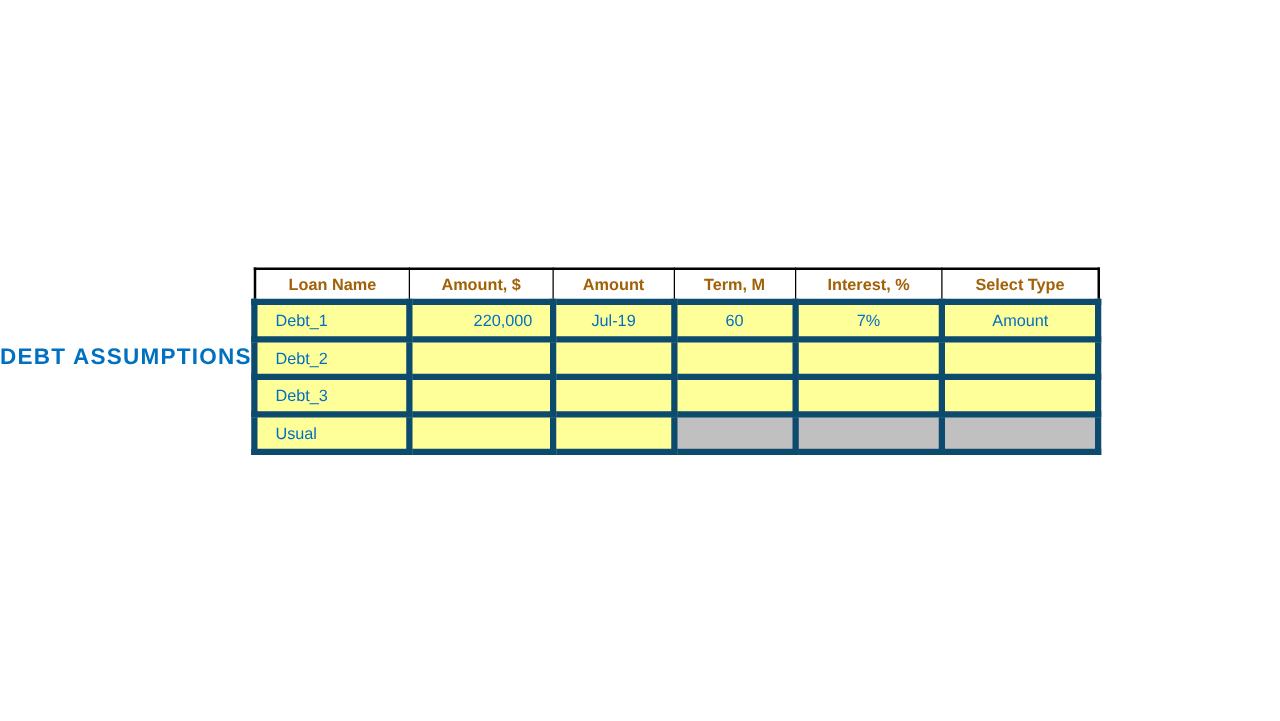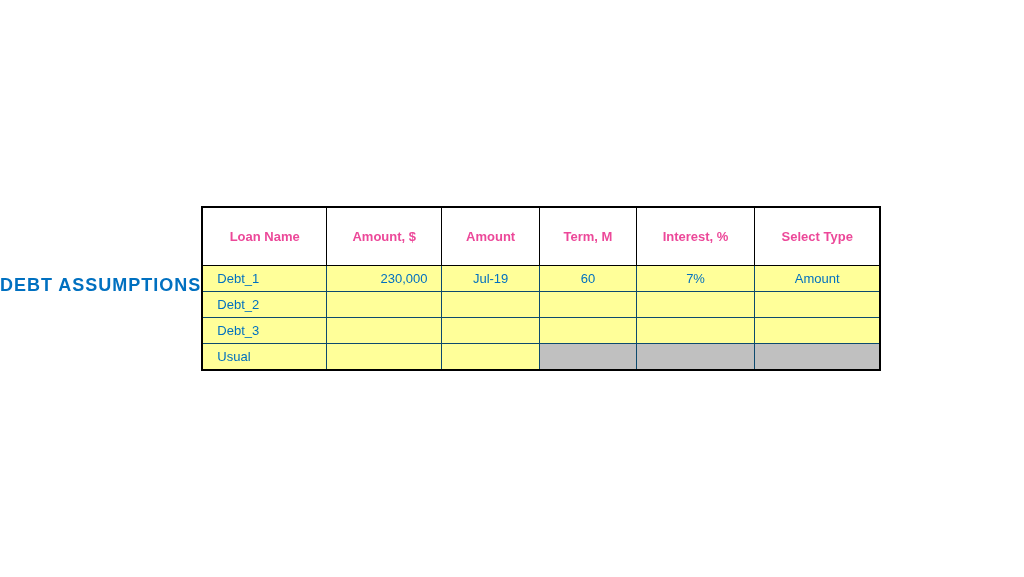--- a/index.html
+++ b/index.html
@@ -34,34 +34,34 @@
     }
 
     .debt-table {
       border-collapse: collapse;
       border: 2px solid #000000;
       min-width: 680px;
     }
 
     .debt-table th {
       background-color: #ffffff;
-      color: #ec4899;
+      color: #a16207;
       font-weight: bold;
       font-size: 13px;
-      padding: 21px 14px;
+      padding: 4px 14px;
       border: 1px solid #000000;
       text-align: center;
       white-space: nowrap;
     }
 
     .debt-table td {
       font-size: 13px;
       color: #0070c0;
       padding: 5px 14px;
-      border: 1px solid #0c4a6e;
+      border: 5px solid #0c4a6e;
       text-align: center;
       white-space: nowrap;
     }
 
     .debt-table td.loan-name {
       text-align: left;
     }
 
     .row-yellow td {
       background-color: #ffff99;
@@ -91,21 +91,21 @@
         <th>Amount, $</th>
         <th>Amount</th>
         <th>Term, M</th>
         <th>Interest, %</th>
         <th>Select Type</th>
       </tr>
     </thead>
     <tbody id="table-body">
     <tr class="row-yellow">
           <td class="loan-name">Debt_1</td>
-          <td class="amount">230,000</td>
+          <td class="amount">220,000</td>
           <td>Jul-19</td>
           <td>60</td>
           <td>7%</td>
           <td>Amount</td>
         </tr>
         <tr class="row-yellow">
           <td class="loan-name">Debt_2</td>
           <td class="amount"></td>
           <td></td>
           <td></td>

